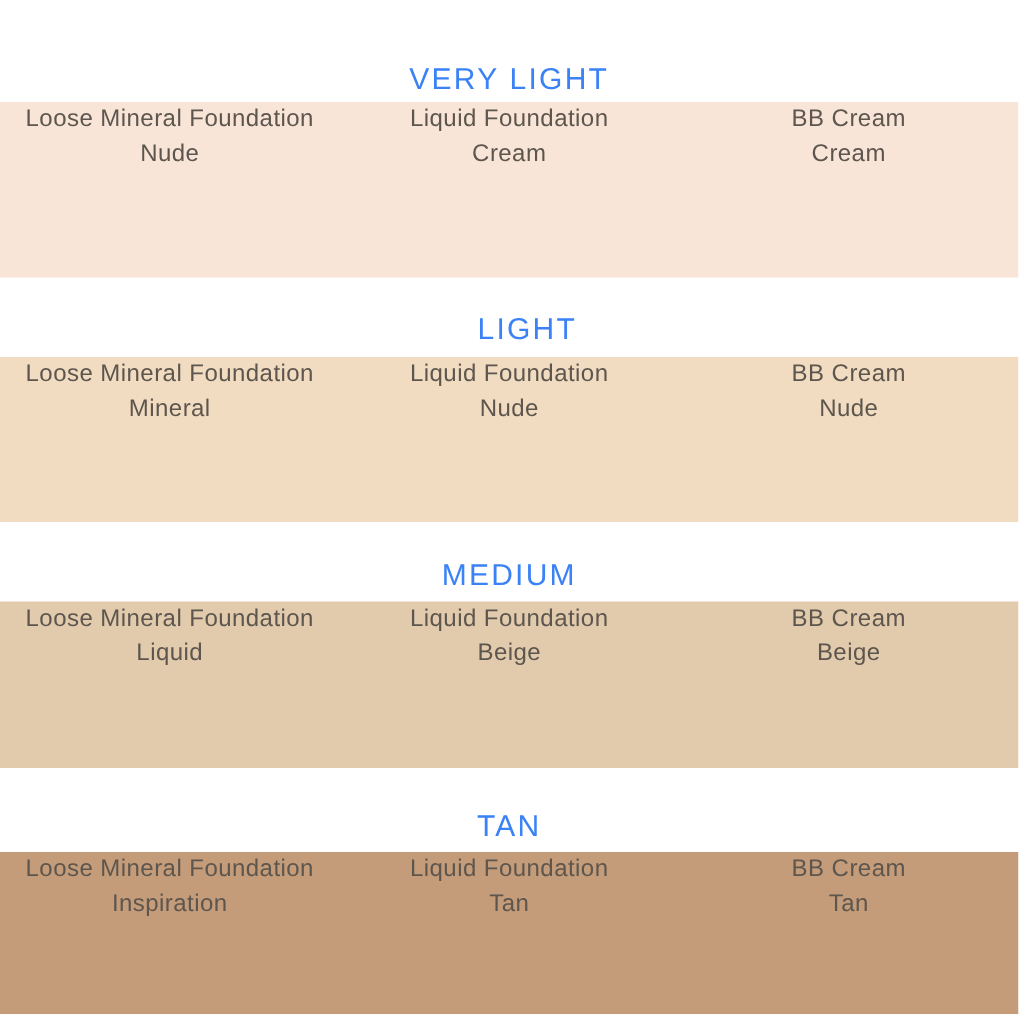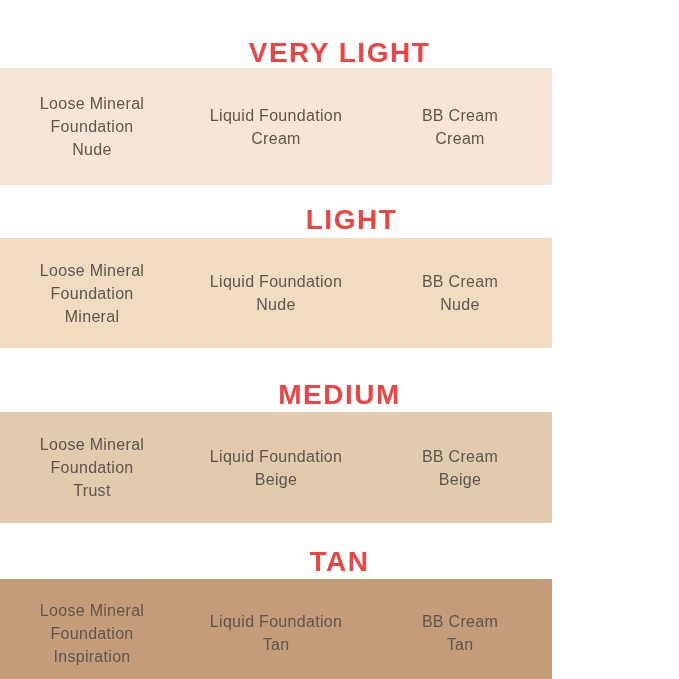--- a/index.html
+++ b/index.html
@@ -13,49 +13,49 @@
     overflow: hidden;
     font-family: "Liberation Sans", sans-serif;
   }
   .chart {
     width: 679px;
     height: 679px;
   }
   .group-heading {
     margin: 0;
     text-align: center;
-    font-size: 28px;
+    font-size: 20px;
     line-height: 26px;
-    font-weight: 700;
+    font-weight: 400;
     letter-spacing: 1.5px;
-    color: #ef4444;
+    color: #3b82f6;
   }
   .band {
-    width: 552px;
+    width: 679px;
     display: flex;
-    align-items: center;
+    align-items: flex-start;
   }
   .cell {
     flex: 1 1 0;
     display: flex;
     flex-direction: column;
     justify-content: center;
     align-items: center;
     text-align: center;
     color: #5d564e;
     font-size: 16px;
     line-height: 23px;
     letter-spacing: 0.3px;
   }
   
   .g1 .group-heading { margin-top: 40px; }
   .g1 .band { margin-top: 2px; height: 117px; }
   .g2 .group-heading { margin-top: 22px; padding-left: 24px; }
   .g2 .band { margin-top: 5px; height: 110px; }
-  .g3 .group-heading { margin-top: 34px; }
+  .g3 .group-heading { margin-top: 23px; }
   .g3 .band { margin-top: 4px; height: 111px; }
   .g4 .group-heading { margin-top: 26px; }
   .g4 .band { margin-top: 4px; height: 108px; }
 </style>
 </head>
 <body>
 
 <div class="chart">
 
   <section class="group g1">
@@ -92,21 +92,21 @@
         <div>Nude</div>
       </div>
     </div>
   </section>
 
   <section class="group g3">
     <h2 class="group-heading">MEDIUM</h2>
     <div class="band" style="background-color: rgb(226, 202, 172);">
       <div class="cell">
         <div>Loose Mineral Foundation</div>
-        <div>Trust</div>
+        <div>Liquid</div>
       </div>
       <div class="cell">
         <div>Liquid Foundation</div>
         <div>Beige</div>
       </div>
       <div class="cell">
         <div>BB Cream</div>
         <div>Beige</div>
       </div>
     </div>

